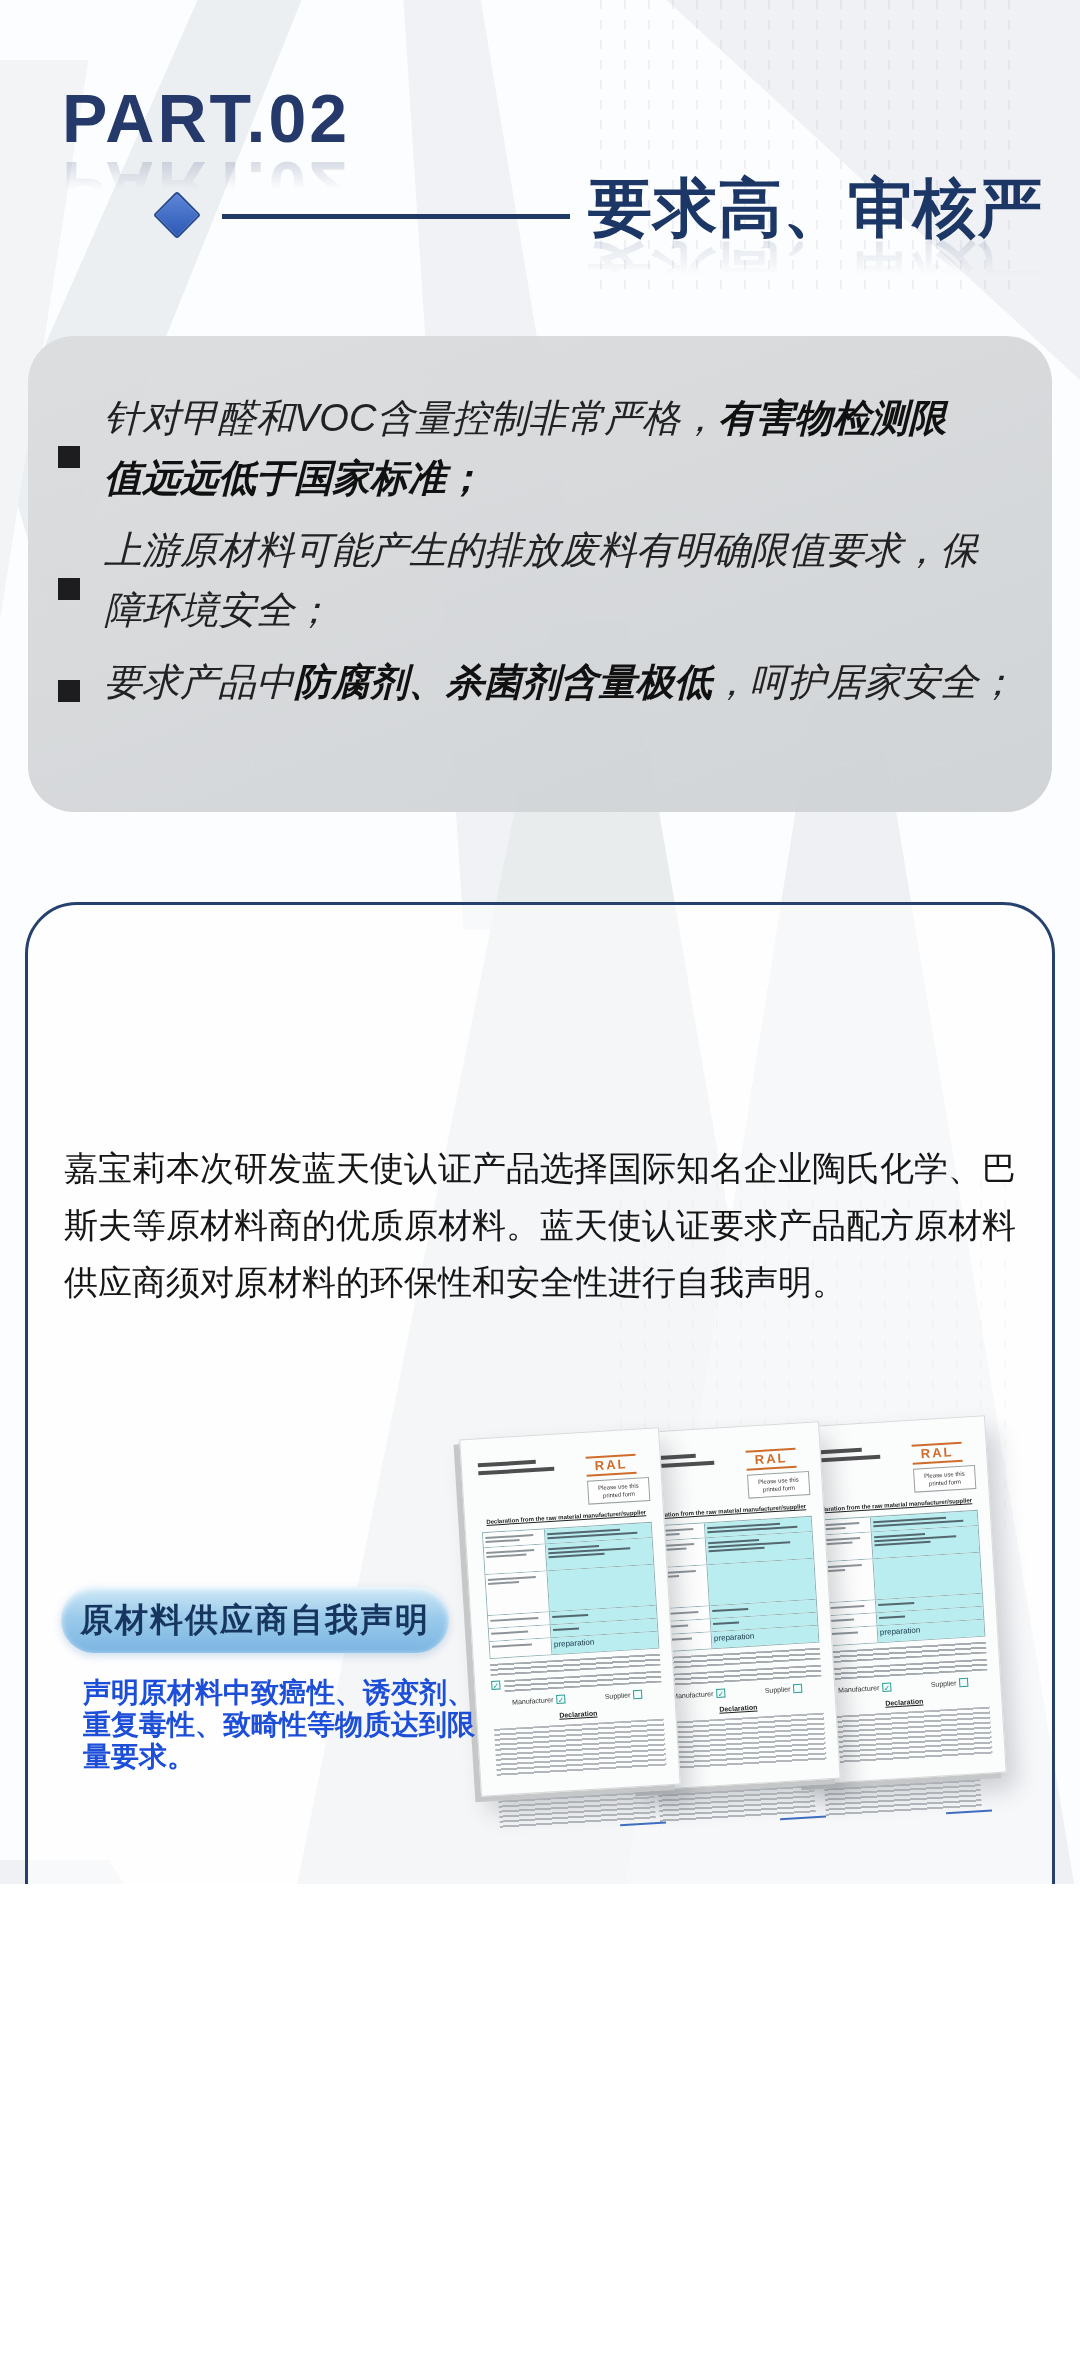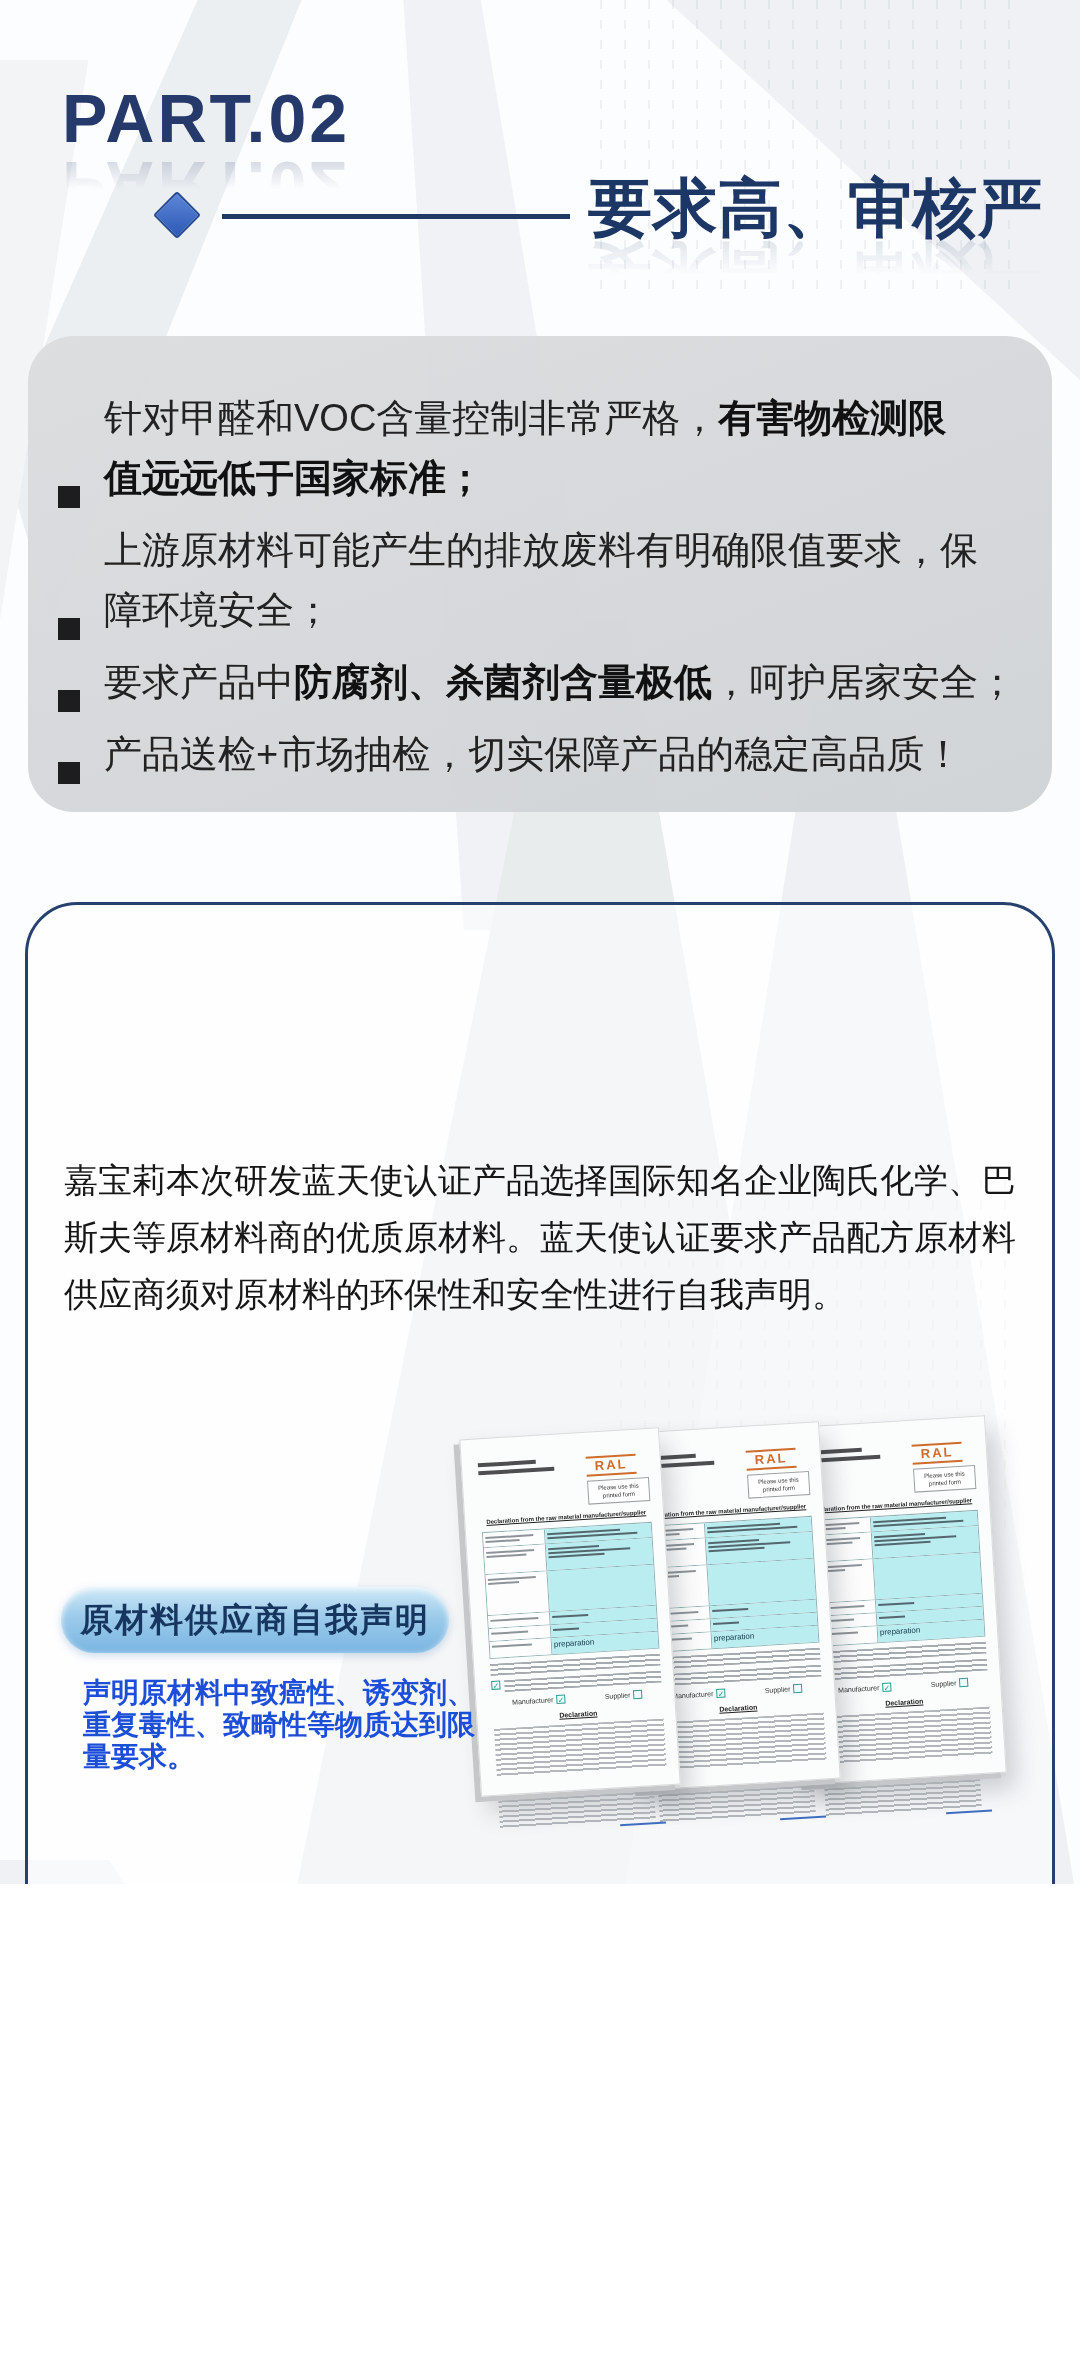--- a/index.html
+++ b/index.html
@@ -25,30 +25,30 @@
   .section-title{position:absolute;left:588px;top:176px;margin:0;font-size:64px;font-weight:700;
                  color:#1c3765;letter-spacing:1px;z-index:2;line-height:1;}
   .title-reflection{position:absolute;left:588px;top:240px;margin:0;font-size:64px;font-weight:700;
                  color:#1c3765;letter-spacing:1px;z-index:2;line-height:1;transform:scaleY(-1);opacity:.13;
                  -webkit-mask-image:linear-gradient(180deg,rgba(0,0,0,0) 45%,rgba(0,0,0,.9) 100%);
                          mask-image:linear-gradient(180deg,rgba(0,0,0,0) 45%,rgba(0,0,0,.9) 100%);}
   
   .highlights{position:absolute;left:28px;top:336px;width:1024px;height:476px;border-radius:46px;
               background:linear-gradient(160deg,rgba(219,221,223,.97),rgba(208,211,213,.97));
               z-index:1;box-sizing:border-box;padding:52px 20px 0 24px;}
-  .hl-item{display:flex;align-items:flex-end;margin-bottom:12px;}
+  .hl-item{display:flex;align-items:center;margin-bottom:12px;font-style:italic;}
   .sq{flex:0 0 auto;width:22px;height:22px;margin:18px 24px 0 6px;background:#1d1d1f;}
   .hl-text{margin:0;font-size:38px;line-height:60px;color:#222;white-space:pre-wrap;}
   .hl-text b{font-weight:700;color:#111;}
   
   .card{position:absolute;left:25px;top:902px;width:1030px;height:1308px;border:3px solid #27416f;
         border-radius:52px;background:rgba(255,255,255,.55);z-index:1;box-sizing:border-box;}
   .para{position:absolute;margin:0;font-size:34px;line-height:57px;color:#161616;white-space:pre-wrap;}
   .p1{left:36px;top:74px;}
-  .p2{left:36px;top:247px;}
+  .p2{left:36px;top:235px;}
   .p3{left:52px;top:966px;}
   
   .pill{position:absolute;left:33px;top:682px;width:388px;height:66px;border-radius:40px;
         background:linear-gradient(180deg,#cfe9f7 0%,#9ccbeb 45%,#7ab5e2 100%);
         display:flex;align-items:center;justify-content:center;font-size:33px;font-weight:700;
         color:#17365f;letter-spacing:2px;z-index:6;
         box-shadow:inset 0 2px 6px rgba(255,255,255,.85),0 3px 8px rgba(60,120,180,.25);}
   .callout-desc{position:absolute;left:47px;top:764px;margin:8px;font-size:28px;line-height:32px;
         font-weight:700;color:#1d4ed8;white-space:pre-wrap;z-index:6;}
   
@@ -123,24 +123,20 @@
     </div>
     <div class="hl-item">
       <span class="sq"></span>
       <p class="hl-text"><span>上游原材料可能产生的排放废料有明确限值要求，保
 障环境安全；</span><b></b><span></span></p>
     </div>
     <div class="hl-item">
       <span class="sq"></span>
       <p class="hl-text"><span>要求产品中</span><b>防腐剂、杀菌剂含量极低</b><span>，呵护居家安全；</span></p>
     </div>
-    <div class="hl-item">
-      <span class="sq"></span>
-      <p class="hl-text"><span>产品送检+市场抽检，切实保障产品的稳定高品质！</span><b></b><span></span></p>
-    </div>
   </section>
 
   <section class="card">
     <p class="para p2">嘉宝莉本次研发蓝天使认证产品选择国际知名企业陶氏化学、巴
 斯夫等原材料商的优质原材料。蓝天使认证要求产品配方原材料
 供应商须对原材料的环保性和安全性进行自我声明。</p>
 
     <div class="doc d1">
       <div class="doc-head">
         <div>

